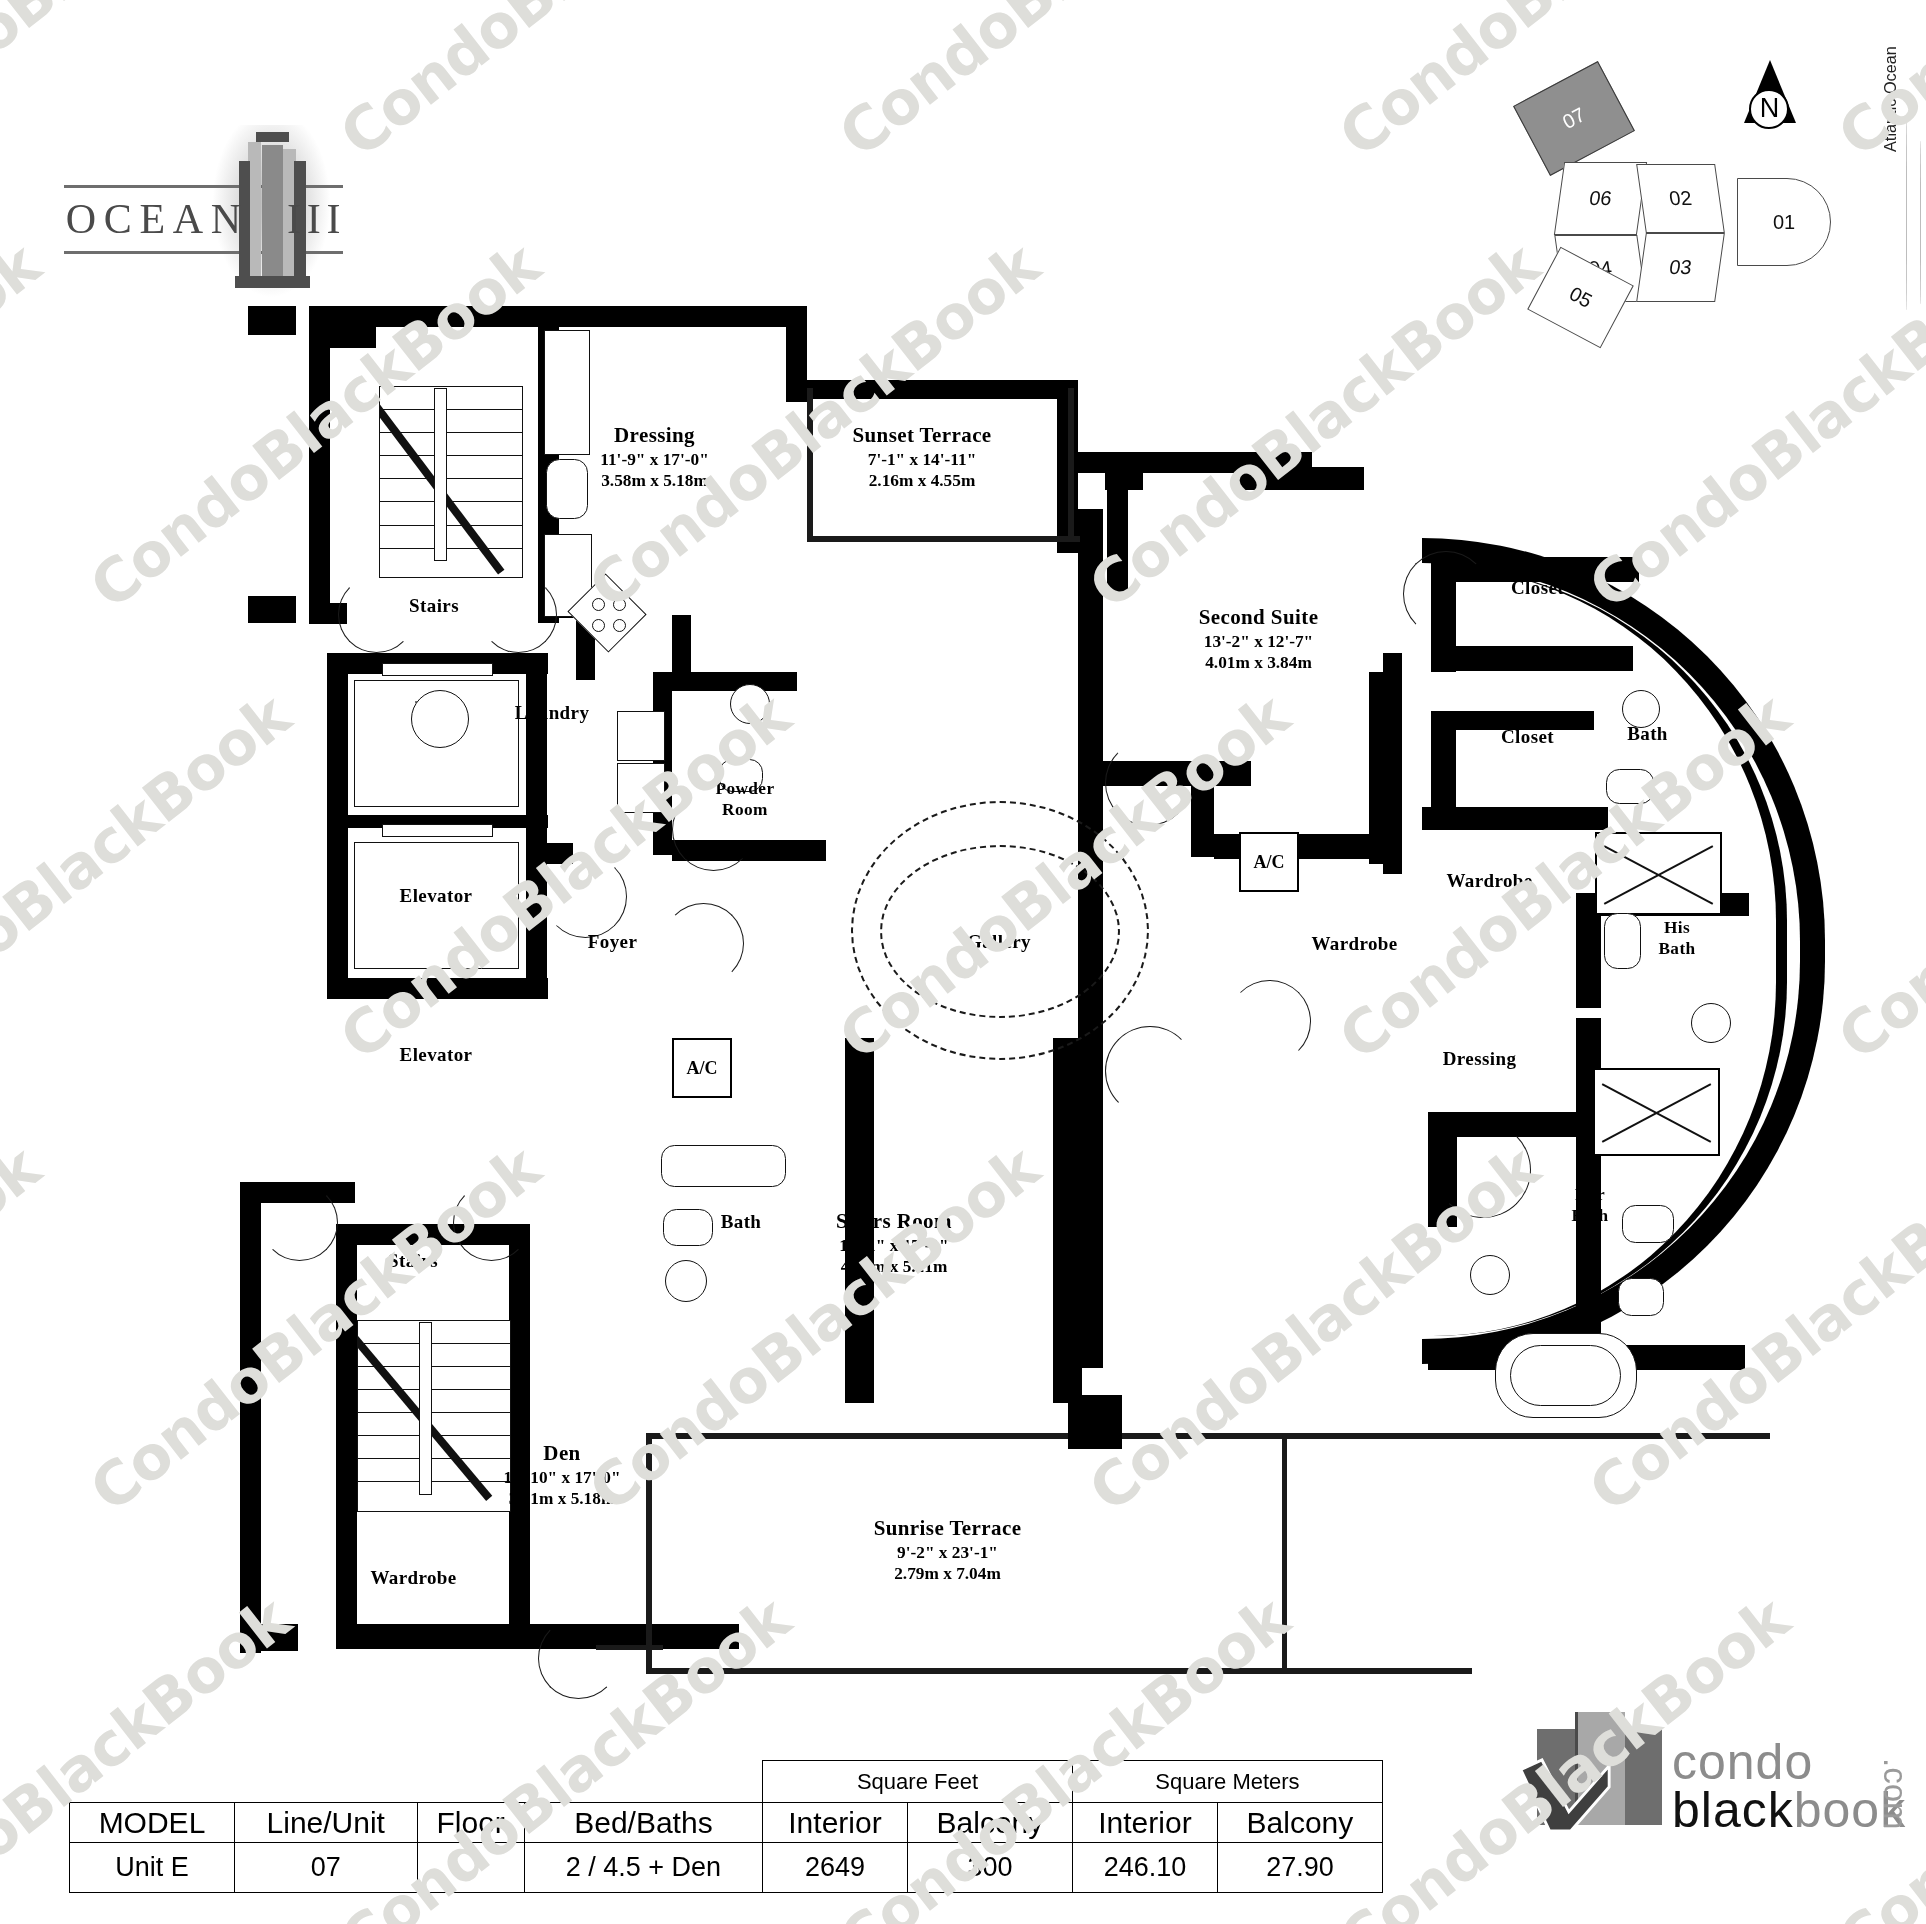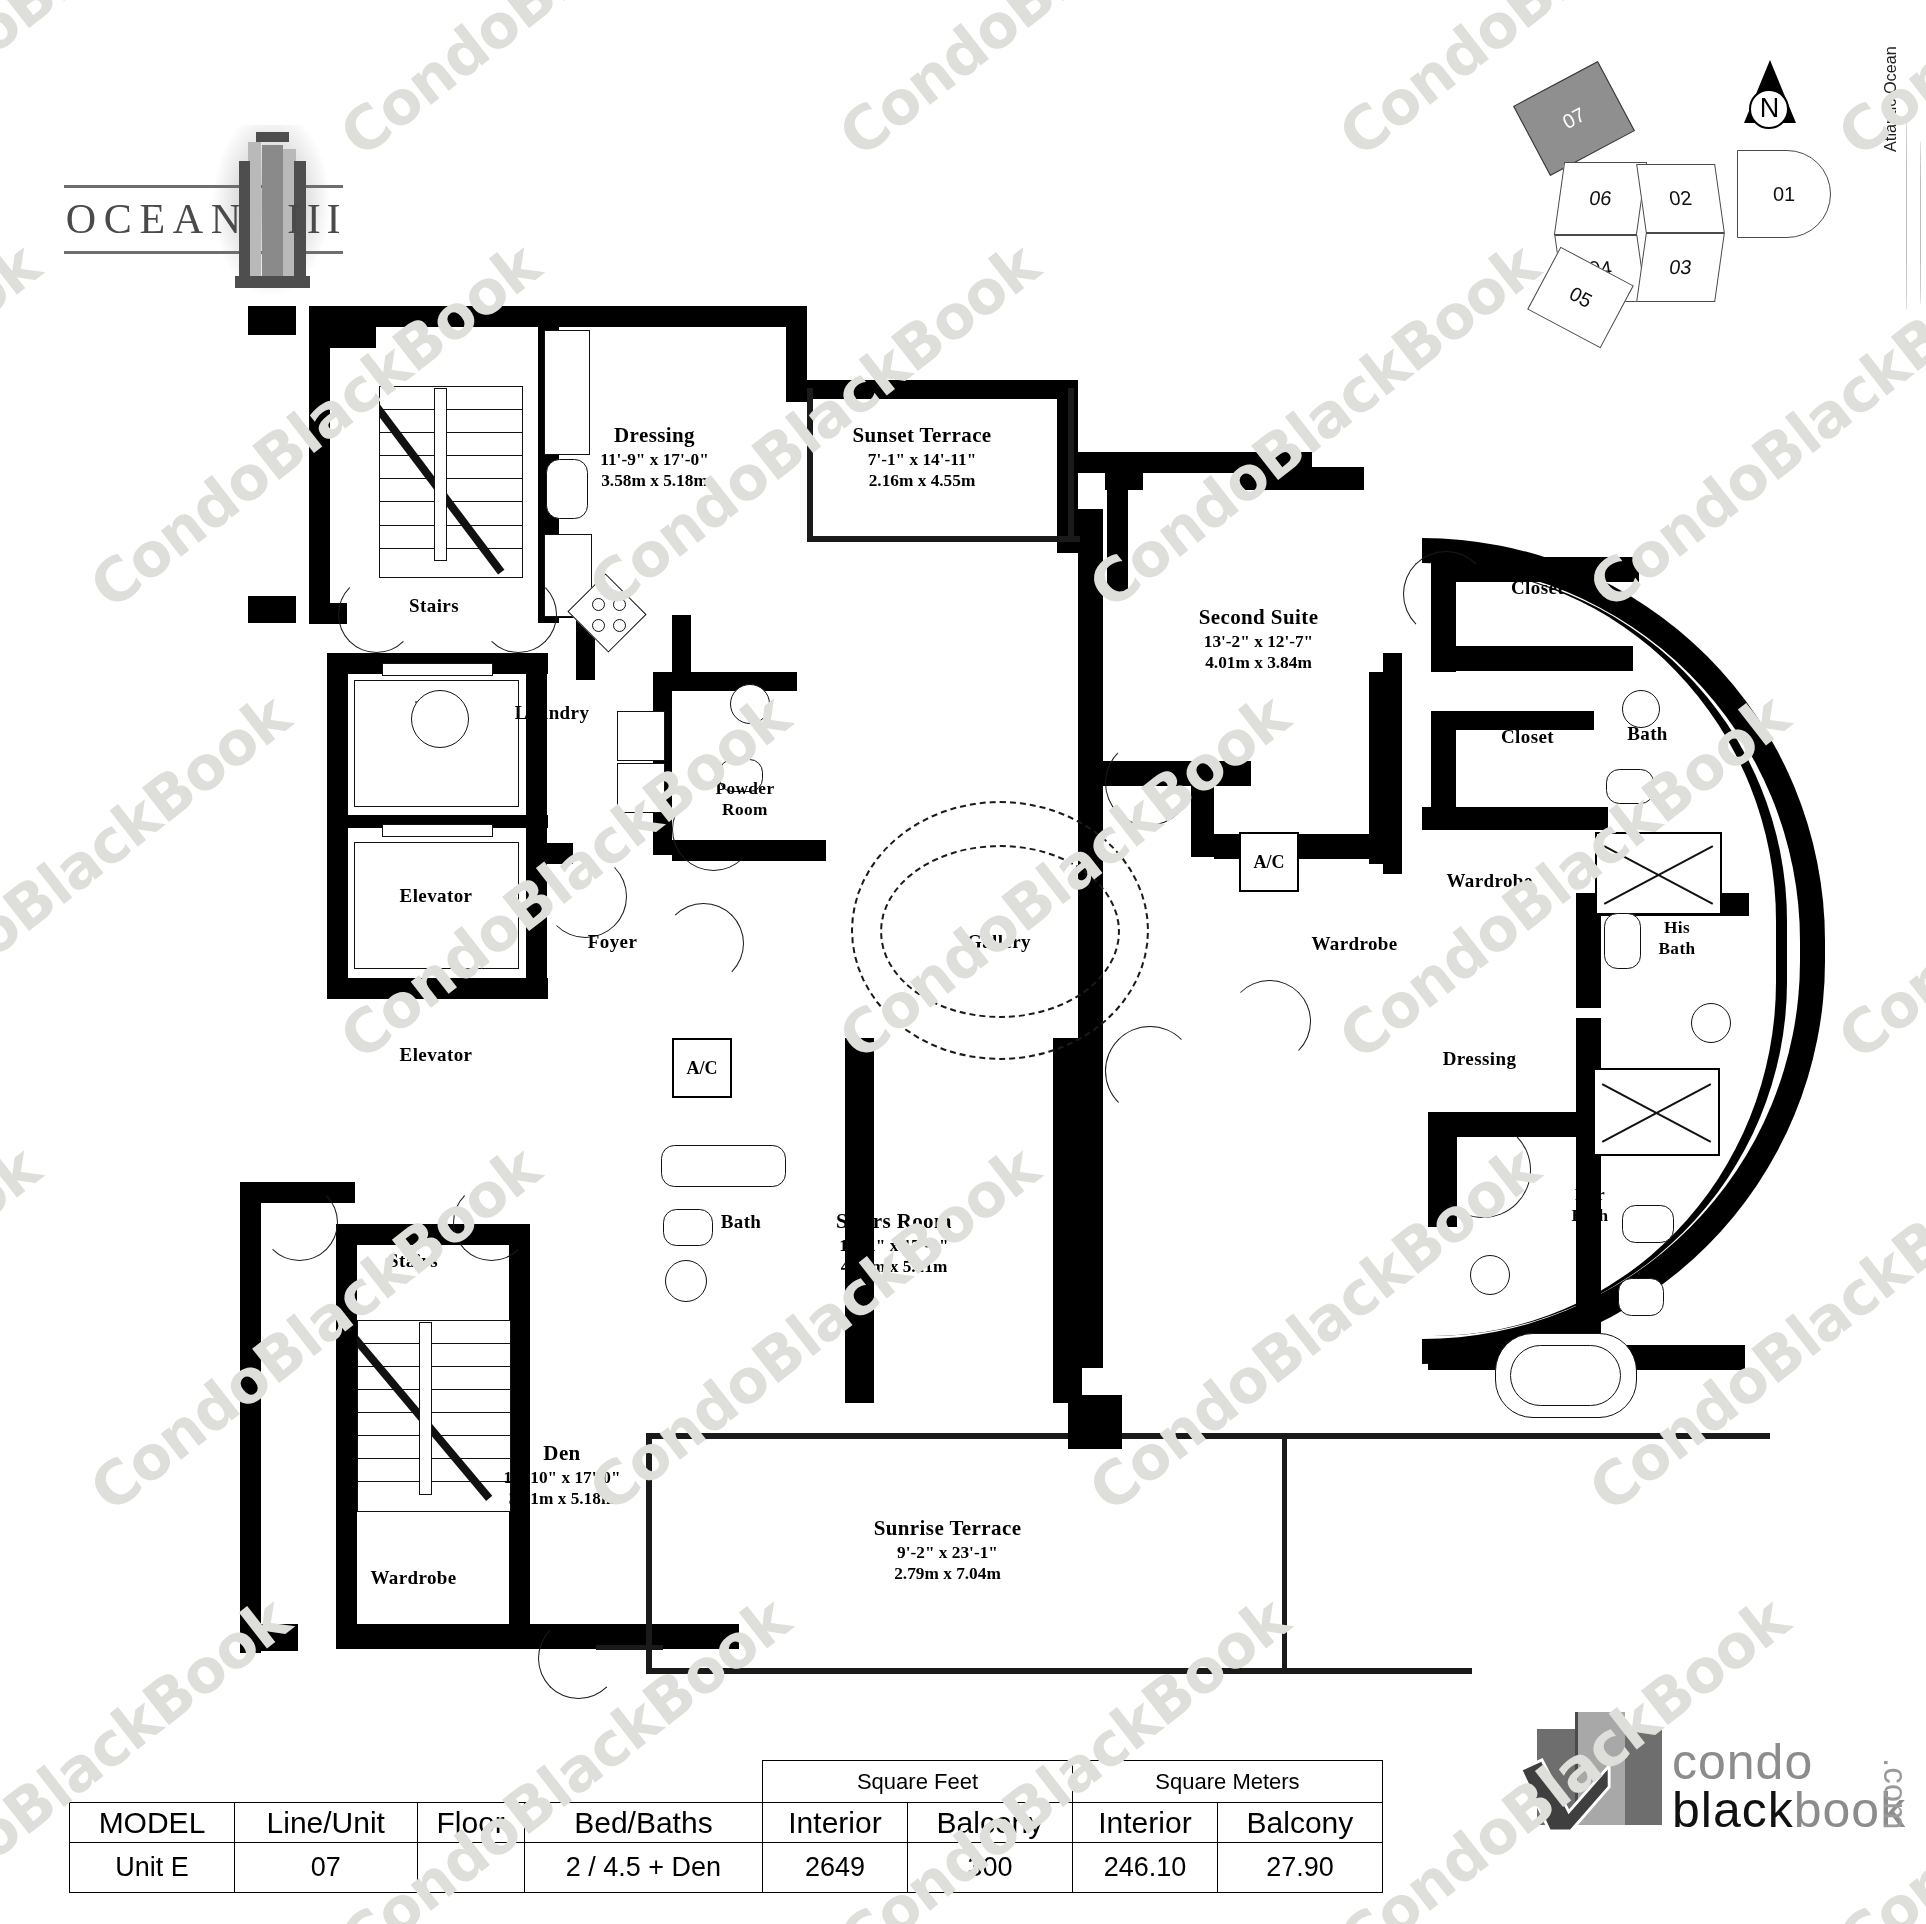--- a/index.html
+++ b/index.html
@@ -198,21 +198,21 @@
   </div>
 
   <div class="kp-unit" style="left:60px; top:104px; width:83px; height:73px; transform:skewX(-8deg);">
     <span>06</span>
   </div>
 
   <div class="kp-unit" style="left:142px; top:106px; width:79px; height:69px; transform:skewX(8deg);">
     <span>02</span>
   </div>
 
-  <div class="kp-unit" style="left:238px; top:92px; width:94px; height:88px; border-radius:0 44px 44px 0;">
+  <div class="kp-unit" style="left:238px; top:120px; width:94px; height:88px; border-radius:0 44px 44px 0;">
     <span>01</span>
   </div>
 
   <div class="kp-unit" style="left:60px; top:177px; width:83px; height:67px; transform:skewX(8deg);">
     <span>04</span>
   </div>
 
   <div class="kp-unit" style="left:142px; top:175px; width:79px; height:69px; transform:skewX(-8deg);">
     <span>03</span>
   </div>

